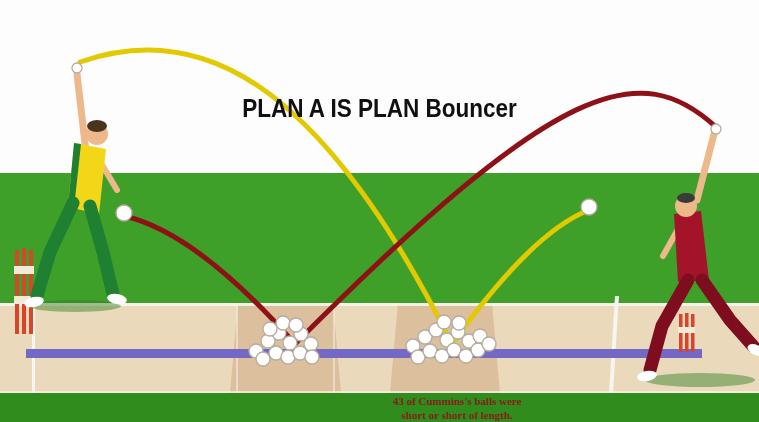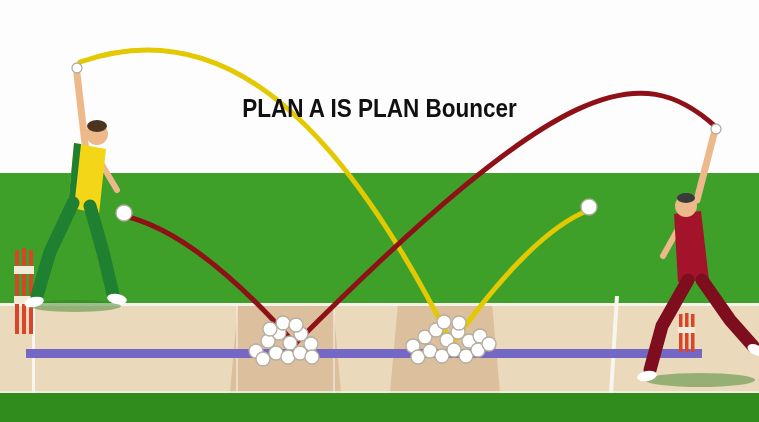--- a/index.html
+++ b/index.html
@@ -135,13 +135,14 @@
         <circle cx="124" cy="213" r="8" class="ball"></circle>
         <circle cx="589" cy="207" r="8" class="ball"></circle>
       </g>
     <g>
         <circle cx="77" cy="68" r="5" class="ball"></circle>
         <circle cx="716" cy="129" r="5" class="ball"></circle>
       </g>
   </svg>
 
   <div class="title">PLAN A IS PLAN Bouncer</div>
+  <div class="annotation right">43 of Cummins's balls were short or short of length.</div>
 </div>
 
 </body></html>

